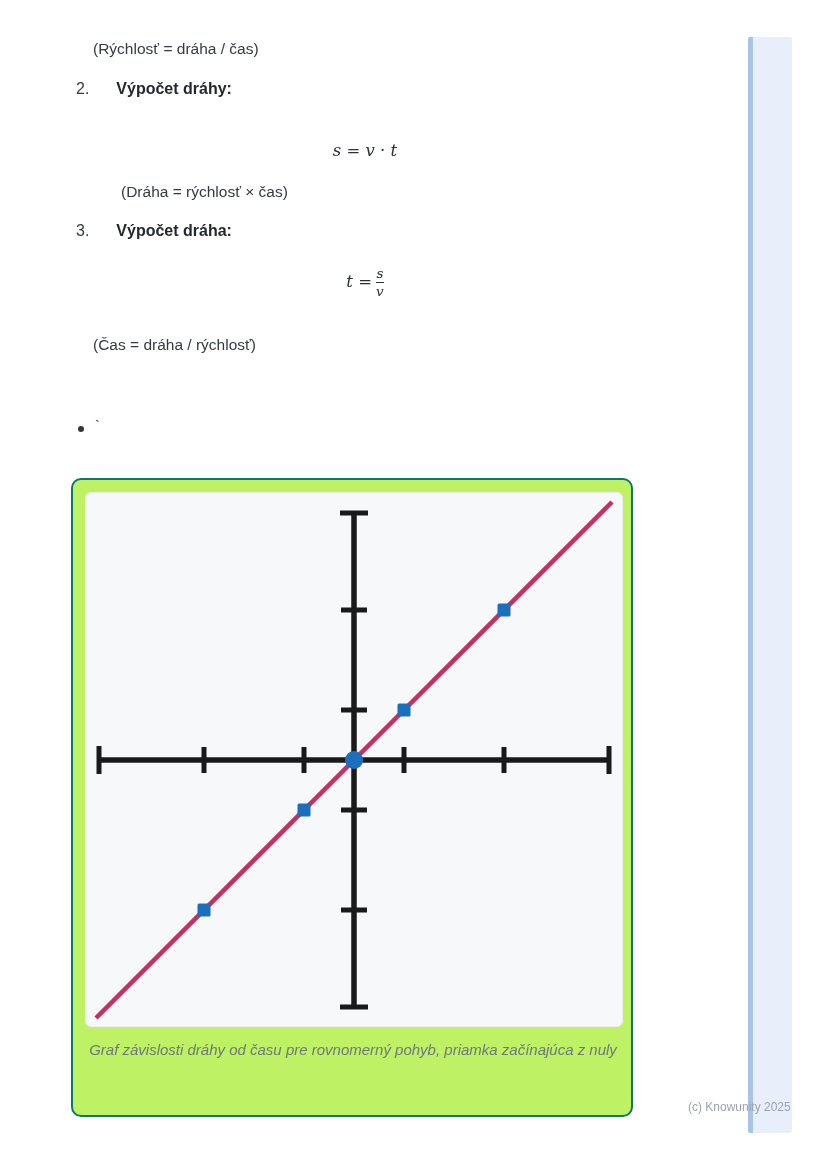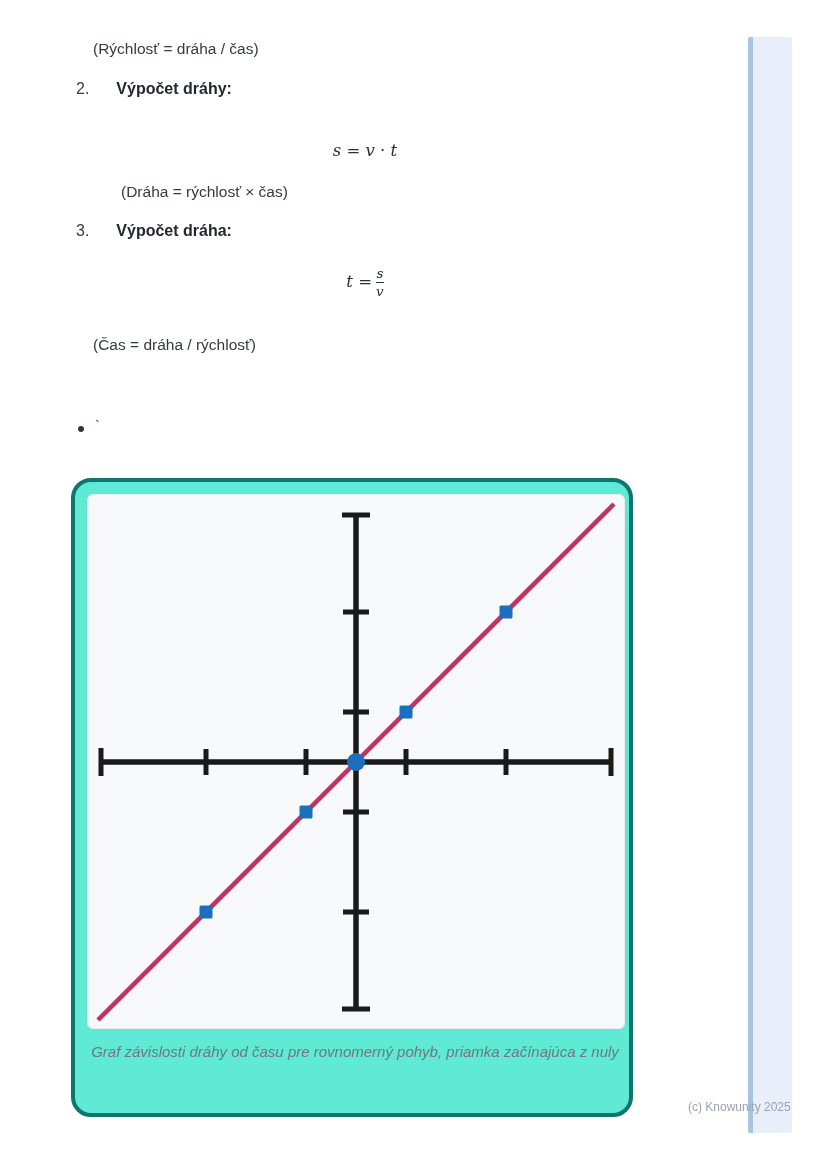--- a/index.html
+++ b/index.html
@@ -12,22 +12,22 @@
   .li .lbl{font-weight:bold;color:#23282f;margin-left:20px;}
   .formula-row{left:0;width:730px;text-align:center;font-family:"DejaVu Serif",serif;
                font-style:italic;font-size:16.5px;color:#2a3038;}
   .frac{display:inline-block;vertical-align:middle;text-align:center;
         font-size:13.5px;line-height:1.05;margin-left:4px;}
   .frac .bar{display:block;height:1.3px;background:#2a3038;margin:1.5px 0;}
   .heading{font-size:16px;font-weight:bold;line-height:19px;color:#23282f;}
   .bullet-row{display:flex;align-items:flex-start;gap:11px;}
   .dot{width:6px;height:6px;border-radius:50%;background:#30363d;margin-top:7px;}
   .tickchar{font-size:15px;color:#343a42;line-height:14px;}
-  .card{left:71px;top:478px;width:562px;height:639px;background:#5eead4;
-        border:4px solid #0f766e;border-radius:20px;box-sizing:border-box;}
+  .card{left:71px;top:478px;width:562px;height:639px;background:#bef264;
+        border:2px solid #0f766e;border-radius:10px;box-sizing:border-box;}
   .panel{position:absolute;left:12px;top:12px;width:536px;height:533px;
          background:#f7f8f9;border:1px solid #ebedf0;border-radius:6px;box-sizing:content-box;}
   .panel svg{display:block;}
   .caption{position:absolute;top:557px;left:15px;width:530px;text-align:center;
            font-style:italic;font-size:15px;line-height:25px;color:#6f7781;}
   .footer{left:688px;top:1100px;font-size:12px;color:#9aa3ae;z-index:3;}
   .sidebar{left:748px;top:37px;width:44px;height:1096px;background:#e8effa;
            border-left:5px solid #a7c4e7;box-sizing:border-box;border-radius:2px;z-index:1;}
 </style>
 </head>

